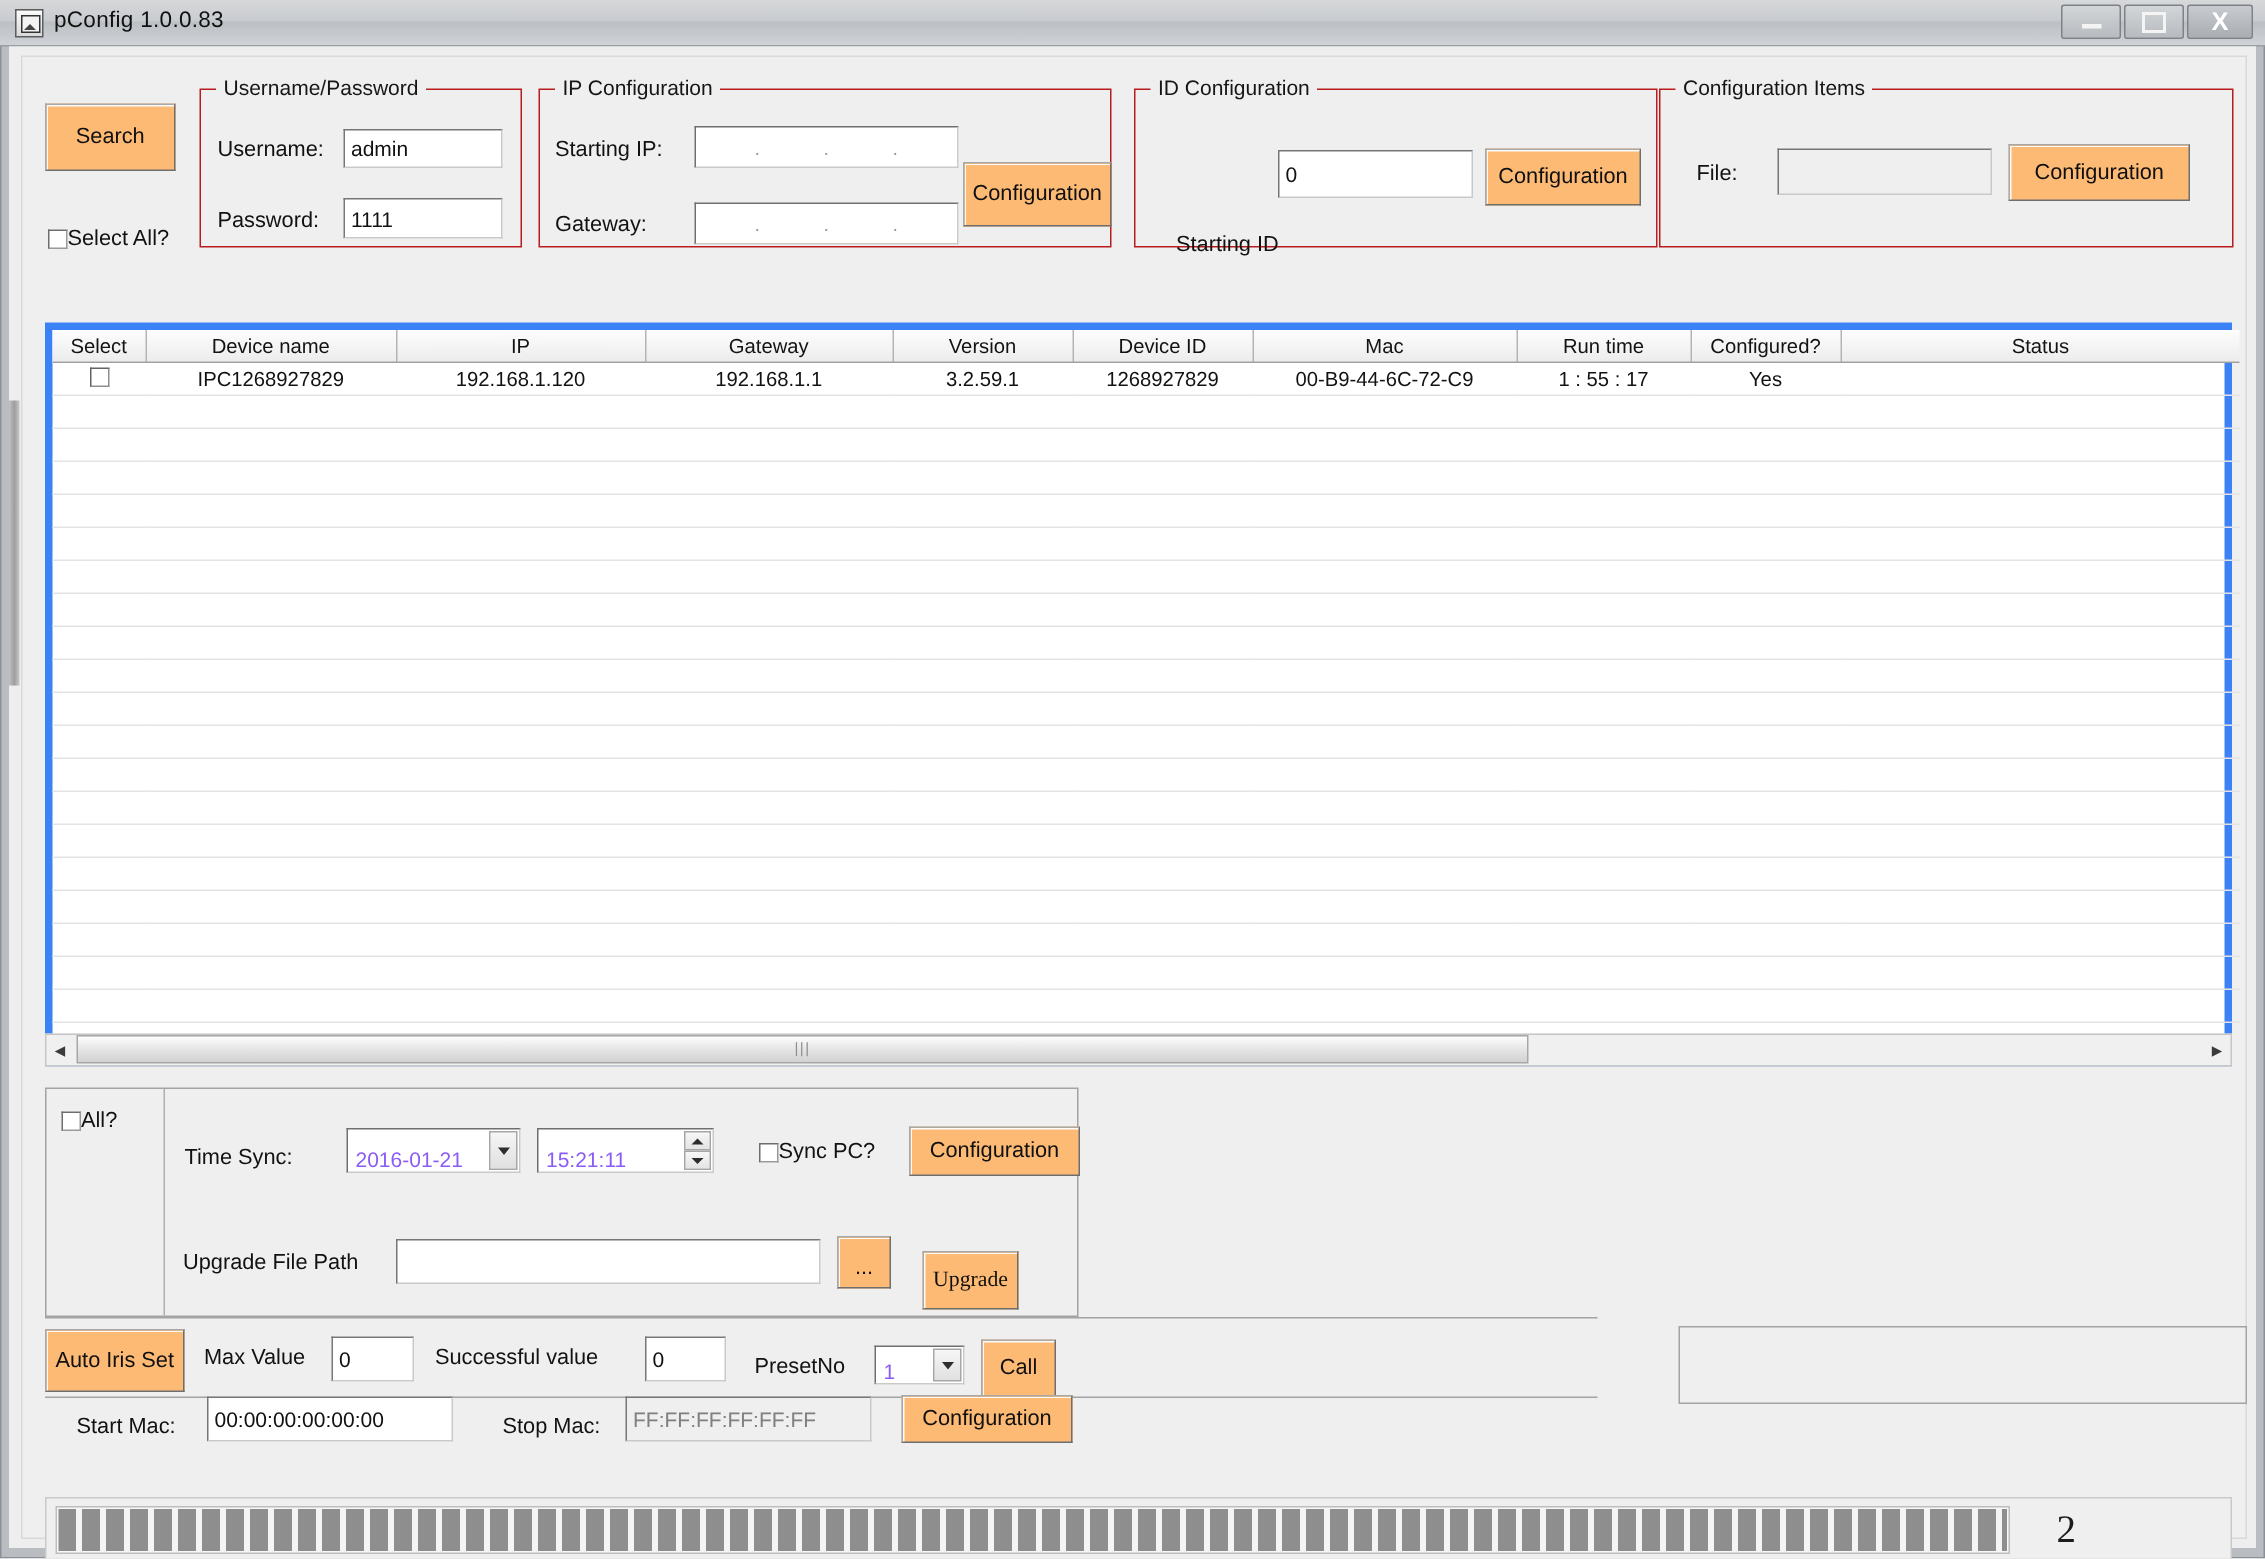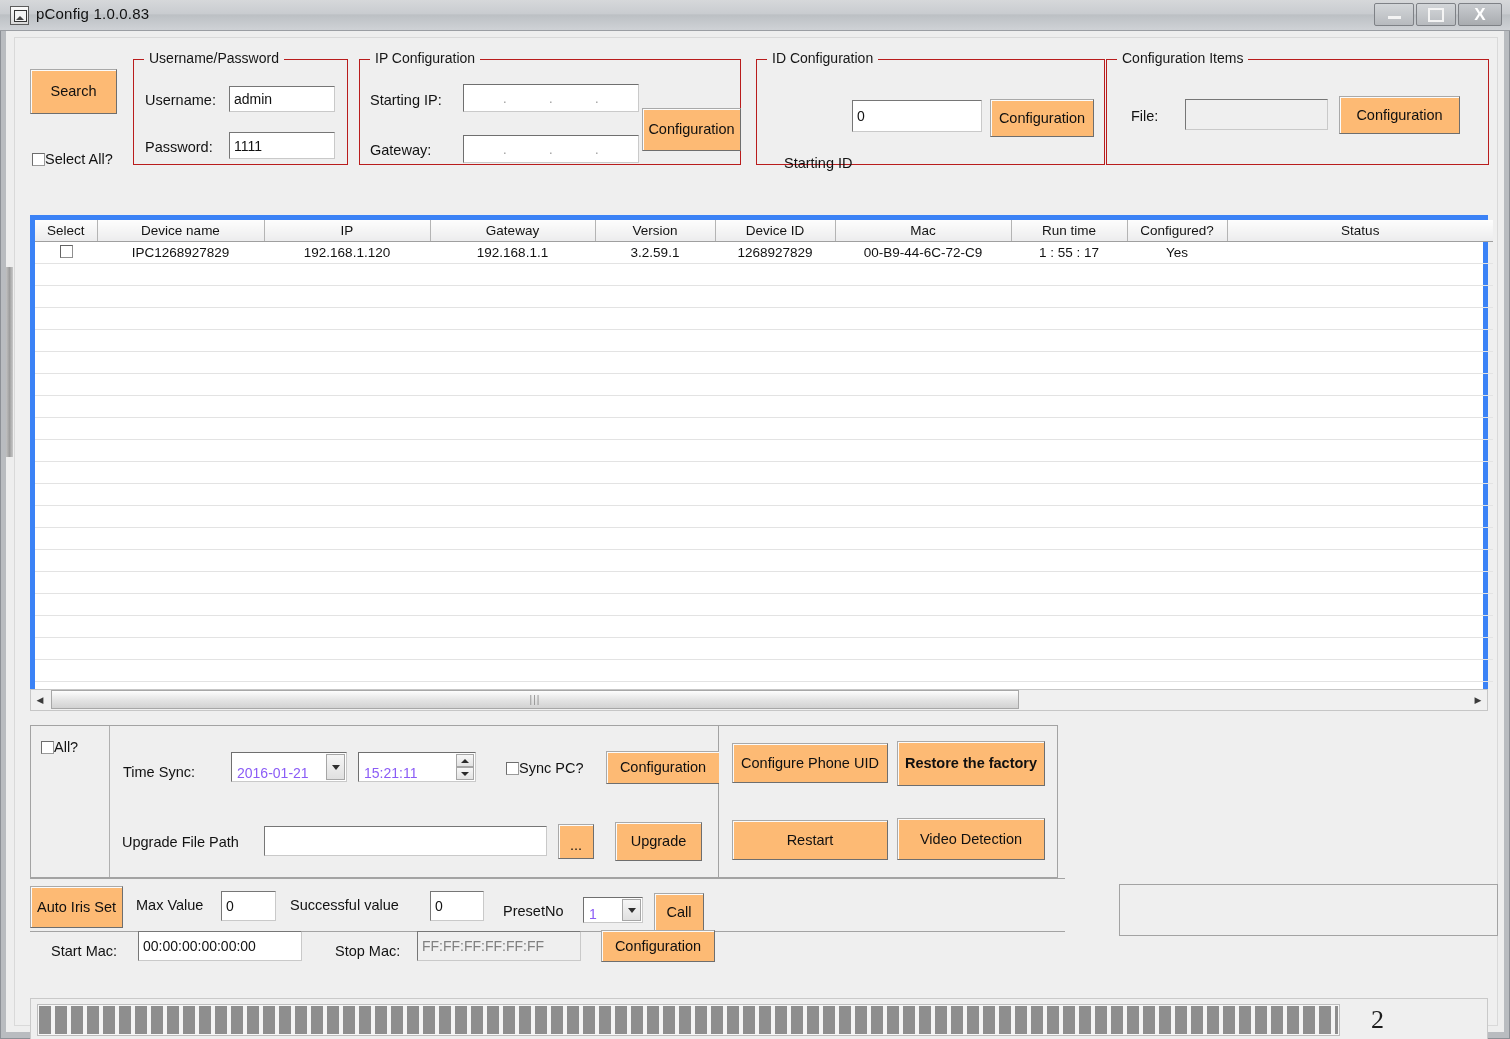--- a/index.html
+++ b/index.html
@@ -571,29 +571,23 @@
       </div>
       <div class="chk" style="left:475px;top:34px;">
         <span class="box"></span>
         <span>Sync PC?</span>
       </div>
       <div class="btn" style="left:575px;top:25px;width:114px;height:33px;">Configuration</div>
 
       <div class="lbl" style="left:91px;top:108px;">Upgrade File Path</div>
       <div class="tf" style="left:233px;top:100px;width:283px;height:30px;"></div>
       <div class="btn" style="left:527px;top:98px;width:36px;height:35px;align-items:flex-end;padding-bottom:4px;">...</div>
-      <div class="btn" style="left:584px;top:96px;width:87px;height:39px;">Upgrade</div>
-    </div>
-
-    <div class="panel" style="left:713px;top:694px;width:339px;height:153px;border-left:none;">
-      <div class="btn" style="left:13px;top:17px;width:156px;height:40px;">Configure Phone UID</div>
-      <div class="btn" style="left:178px;top:15px;width:148px;height:45px;font-weight:bold;">Restore the factory</div>
-      <div class="btn" style="left:13px;top:94px;width:156px;height:40px;">Restart</div>
-      <div class="btn" style="left:178px;top:92px;width:148px;height:42px;">Video Detection</div>
-    </div>
+      <div class="btn" style="left:584px;top:108px;width:64px;height:39px;font-family:Liberation Serif, serif;">Upgrade</div>
+    </div>
+
 
 
     <div class="panel" style="left:24px;top:847px;width:1035px;height:53px;border-left:none;border-right:none;border-bottom:none;"></div>
     <div class="btn" style="left:24px;top:855px;width:93px;height:42px;">Auto Iris Set</div>
     <div class="lbl" style="left:130px;top:866px;">Max Value</div>
     <div class="tf" style="left:215px;top:860px;width:55px;height:30px;">0</div>
     <div class="lbl" style="left:284px;top:866px;">Successful value</div>
     <div class="tf" style="left:424px;top:860px;width:54px;height:30px;">0</div>
     <div class="lbl" style="left:497px;top:872px;">PresetNo</div>
     <div class="combo" style="left:577px;top:866px;width:60px;height:26px;">

